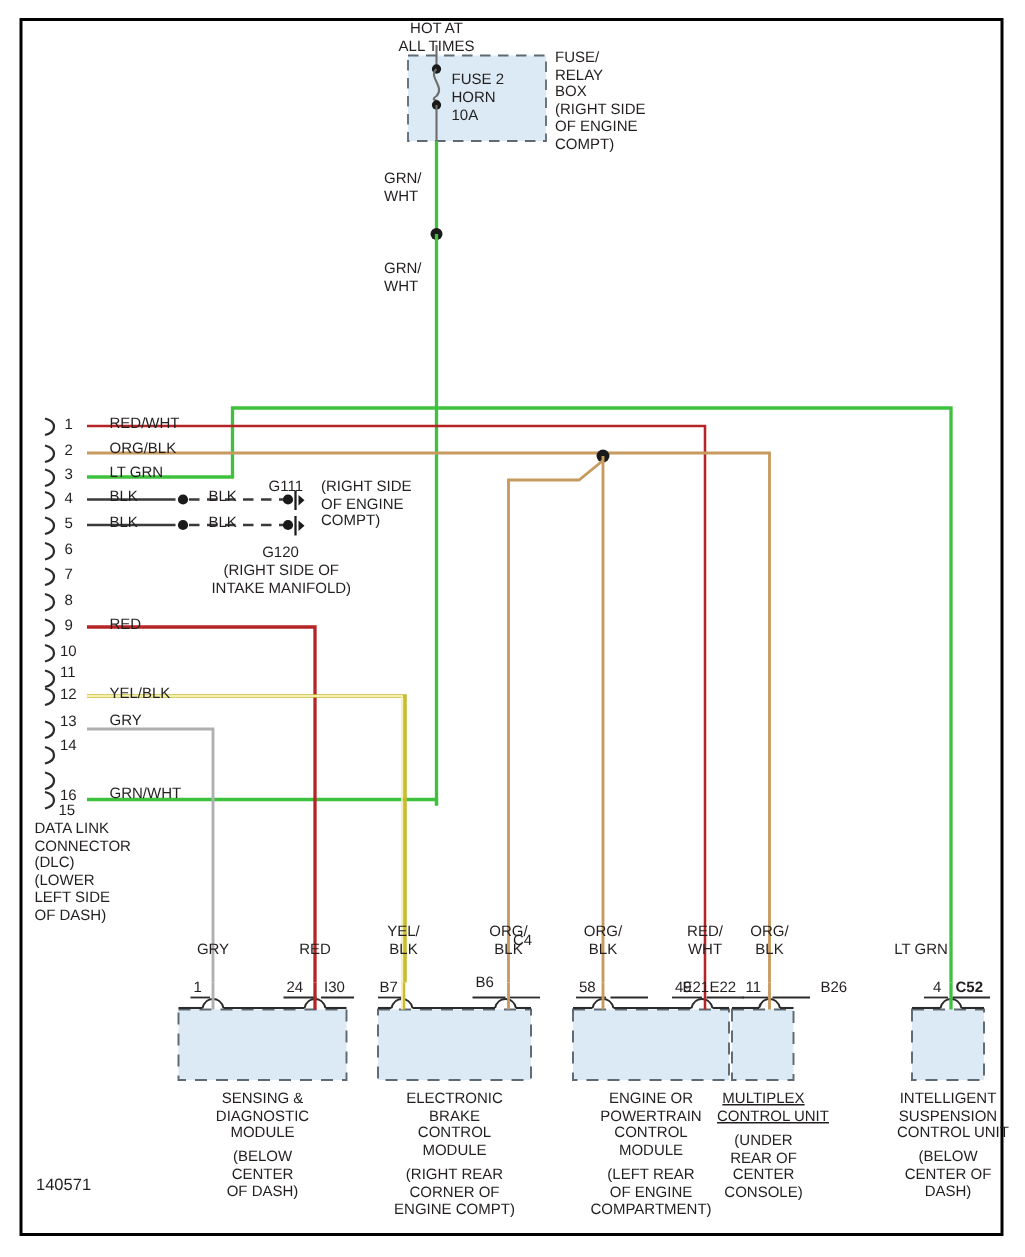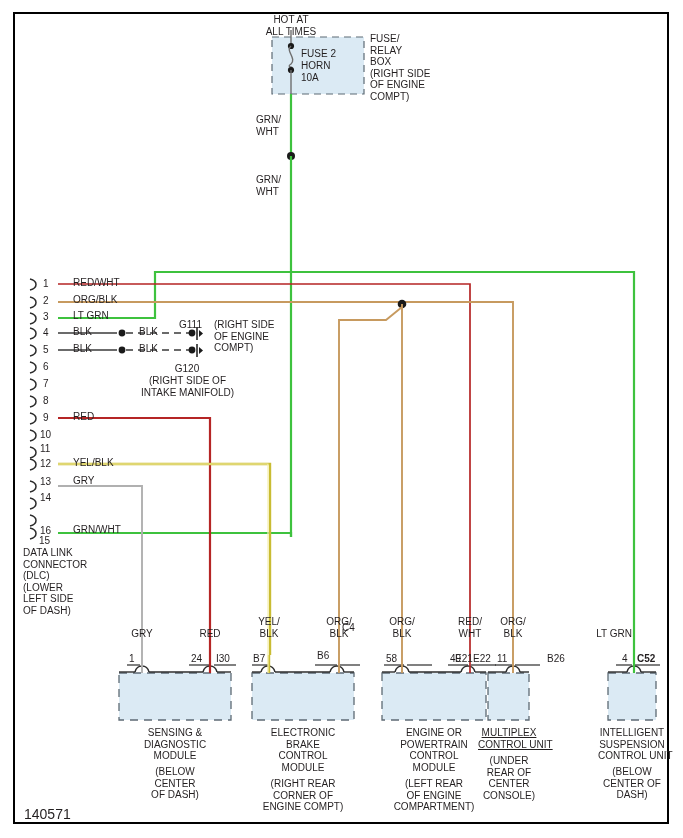--- a/index.html
+++ b/index.html
@@ -44,22 +44,22 @@
   .modlabel{
     position:absolute;
     font-size:10px;
     color:#231f20;
     line-height:11.5px;
     text-align:center;
     white-space:pre;
   }
   .idnum{
     position:absolute;
-    left:24px;top:806px;
-    font-size:14px;
+    left:24px;top:784px;
+    font-size:11px;
     color:#231f20;
   }
 </style>
 </head>
 <body>
 
 <div id="root">
 
   <div id="frame"></div>
 

